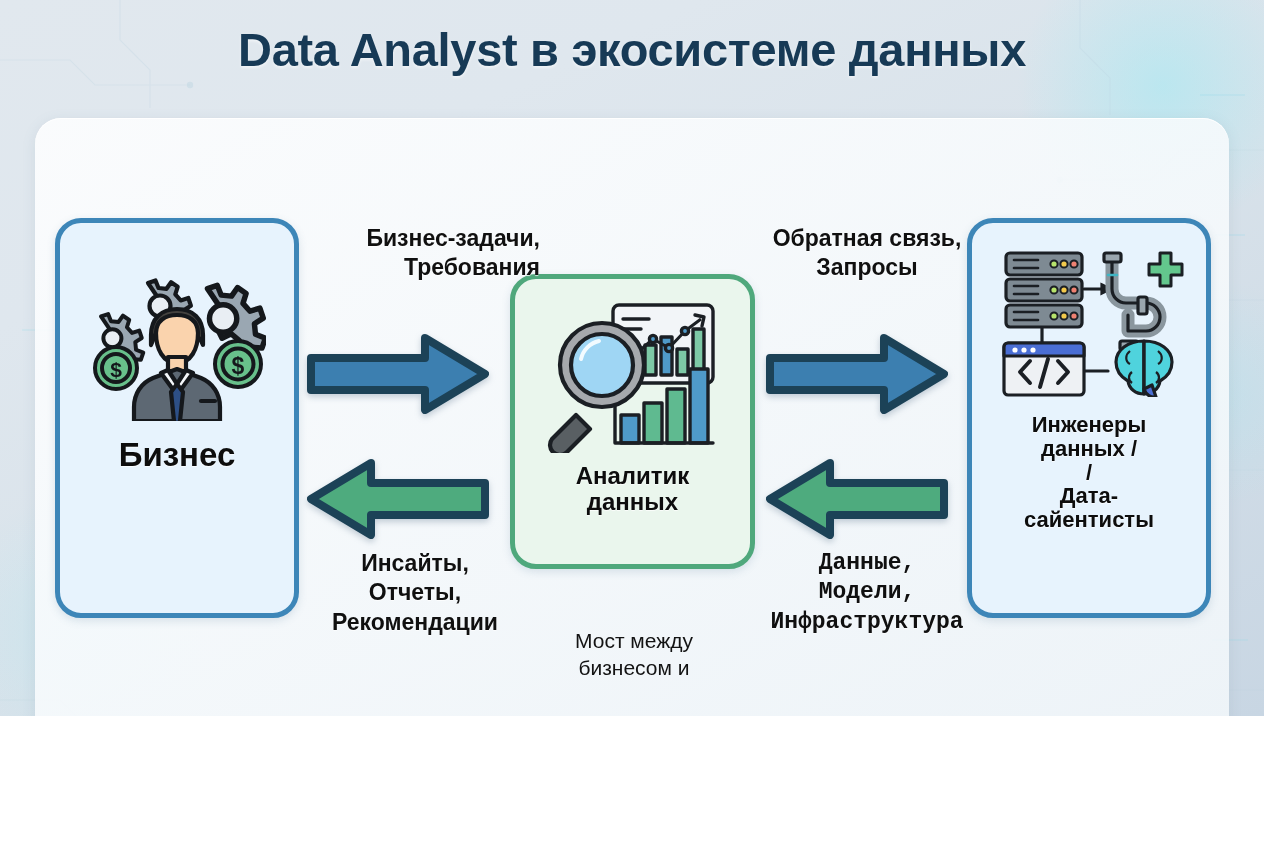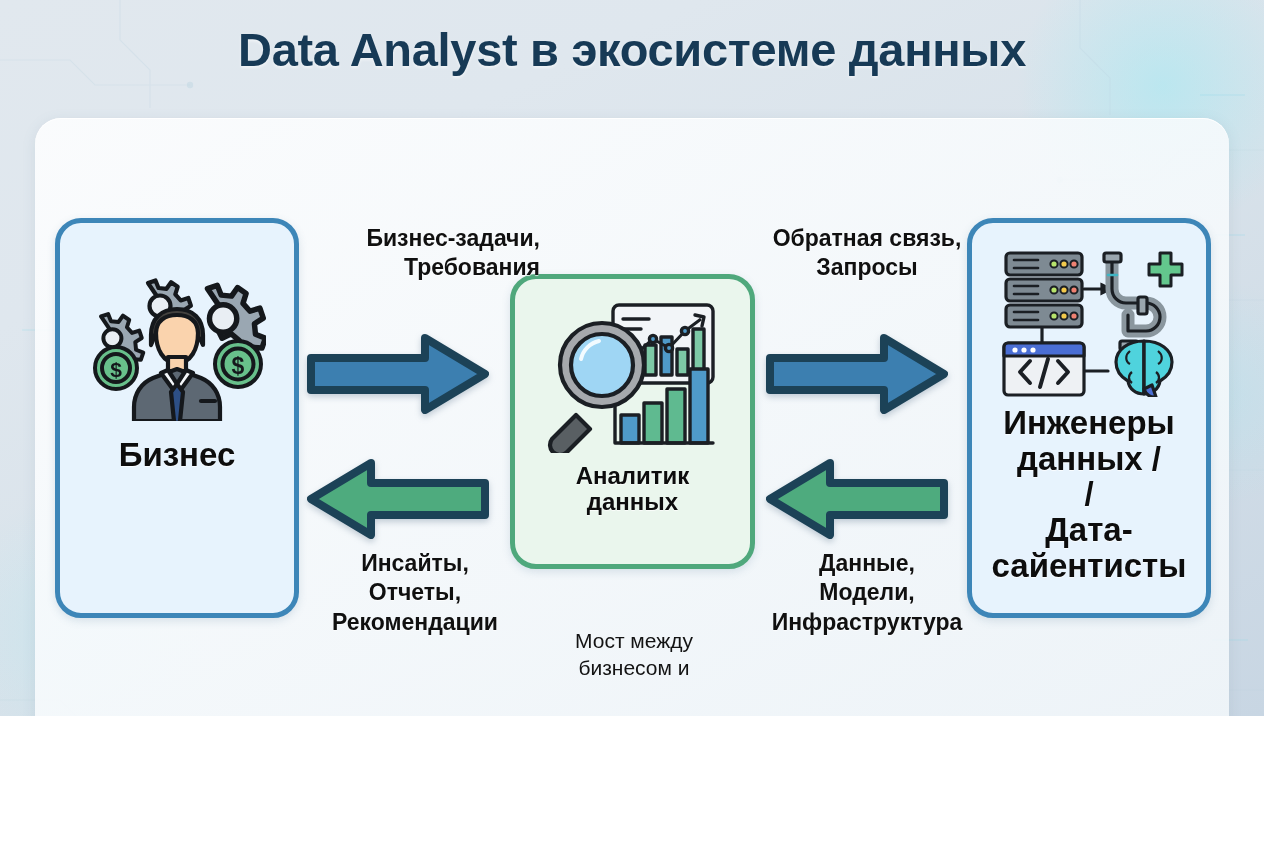--- a/index.html
+++ b/index.html
@@ -101,21 +101,21 @@
 
   .node-label {
     font-weight: bold;
     color: #0d0d0d;
     text-align: center;
     line-height: 1.08;
     text-shadow: 0 1px 1px rgba(255,255,255,0.8);
   }
   #label-business { font-size: 33px; margin-top: 16px; }
   #label-analyst  { font-size: 24px; margin-top: 10px; }
-  #label-engineers{ font-size: 33px; margin-top: 8px; }
+  #label-engineers{ font-size: 22px; margin-top: 16px; }
   .node-label .ln { display: block; white-space: nowrap; }
 
   
   .arrow {
     position: absolute;
     filter: drop-shadow(0 3px 3px rgba(60,90,120,0.28));
   }
   #arrow-tl { left: 307px;  top: 332px; }
   #arrow-bl { left: 307px;  top: 457px; }
   #arrow-tr { left: 766px;  top: 332px; }
@@ -128,21 +128,21 @@
     font-size: 23px;
     font-weight: bold;
     color: #101010;
     line-height: 1.28;
     text-shadow: 0 1px 1px rgba(255,255,255,0.75);
   }
   .edge-label .ln { display: block; white-space: nowrap; }
   #lbl-tl { left: 290px; top: 224px; width: 250px; text-align: right; }
   #lbl-bl { left: 288px; top: 549px; width: 254px; }
   #lbl-tr { left: 742px; top: 224px; width: 250px; }
-  #lbl-br { left: 740px; top: 549px; width: 254px; }
+  #lbl-br { left: 740px; top: 549px; width: 254px; font-family: Liberation Mono, monospace; }
 
   #caption-bridge {
     position: absolute;
     left: 505px;
     top: 627px;
     width: 258px;
     text-align: center;
     font-size: 21px;
     font-weight: normal;
     color: #131313;

